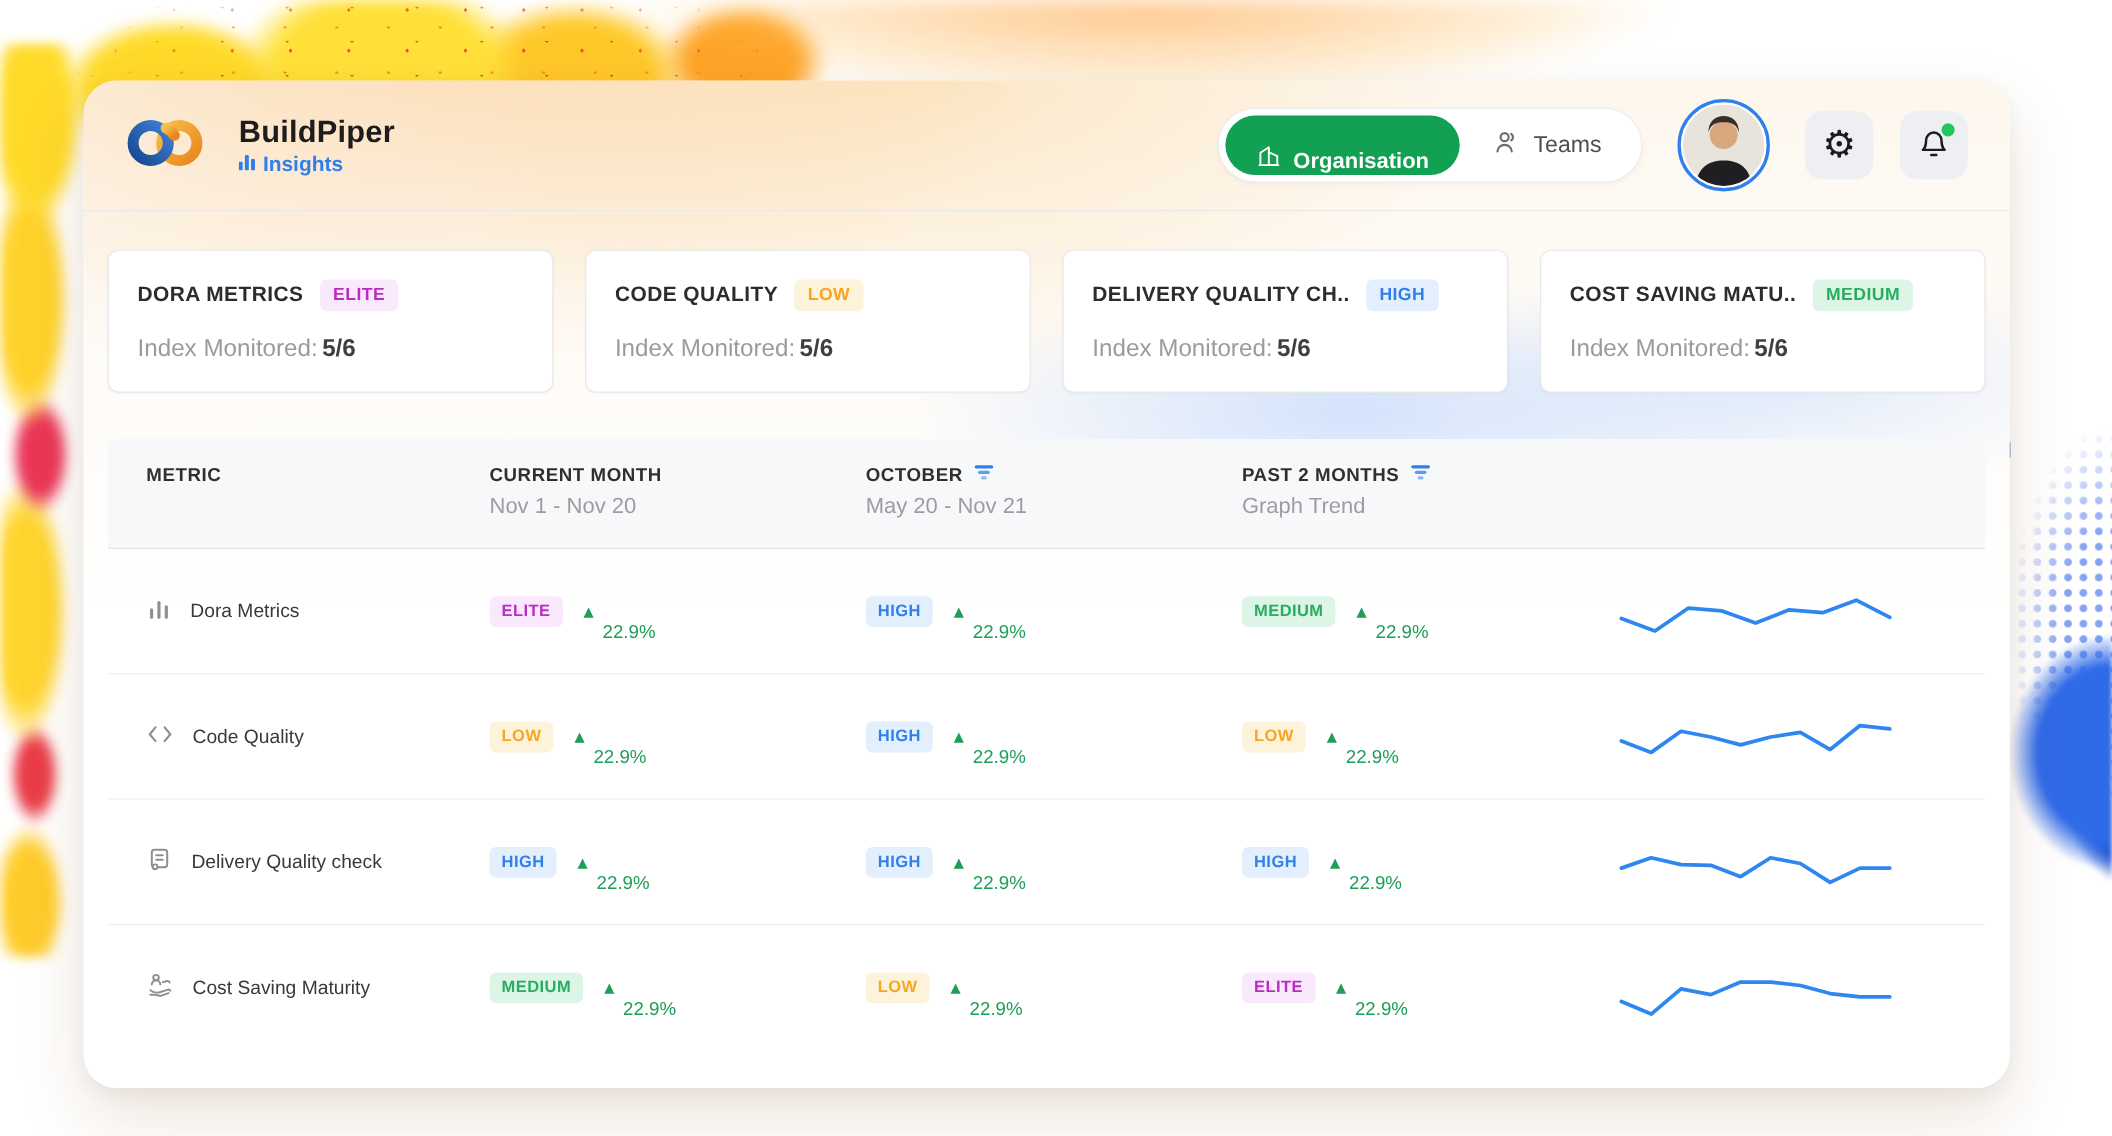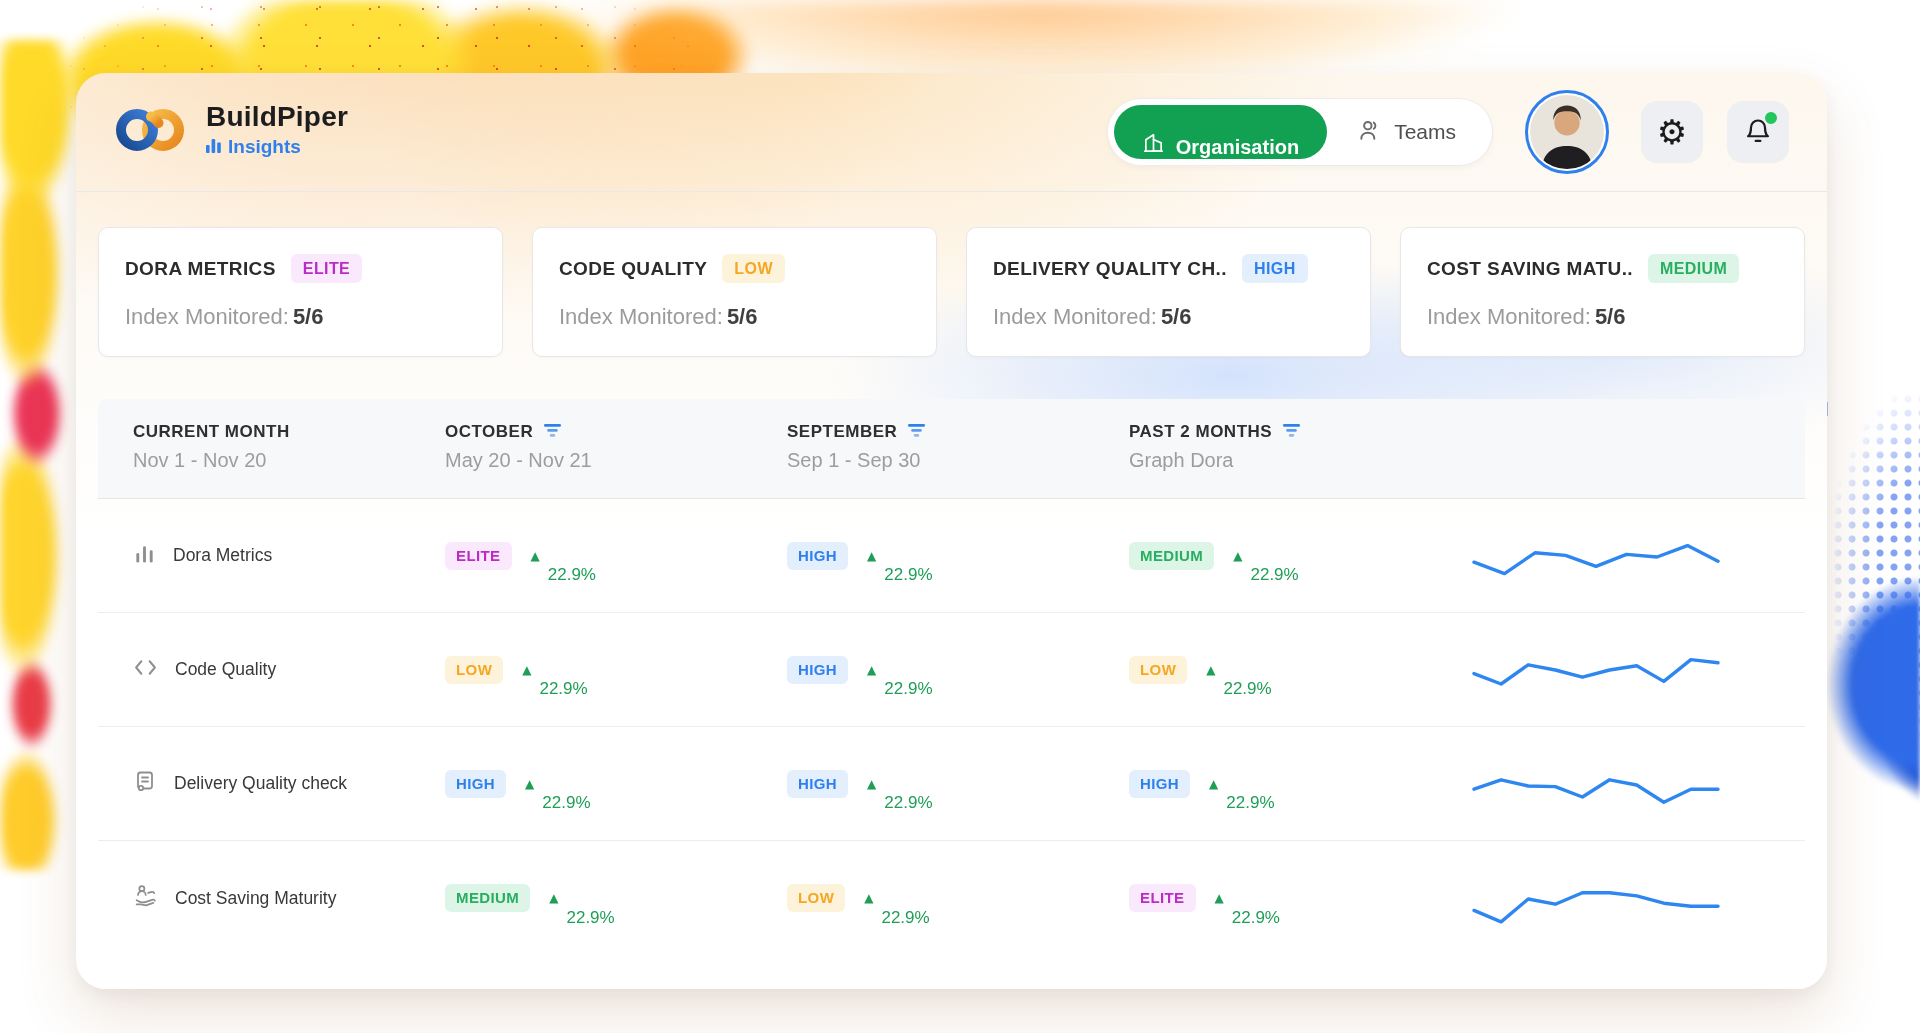--- a/index.html
+++ b/index.html
@@ -56,21 +56,21 @@
       radial-gradient(980px 560px at 16% -8%, rgba(248,168,70,.34), rgba(248,168,70,0) 62%),
       radial-gradient(760px 430px at 44% -2%, rgba(252,214,156,.5), rgba(252,214,156,0) 66%),
       radial-gradient(560px 170px at 66% 33%, rgba(176,205,255,.55), rgba(176,205,255,0) 72%),
       radial-gradient(420px 150px at 88% 30%, rgba(190,214,255,.45), rgba(190,214,255,0) 72%),
       linear-gradient(180deg, #fdf7ee 0%, #ffffff 52%);
     box-shadow:0 28px 60px rgba(150,95,45,.16), 0 6px 18px rgba(0,0,0,.05); }
 
   
   .topbar { height:118px; display:flex; align-items:center; justify-content:space-between;
     padding:0 38px 0 34px; }
-  .brand { display:flex; align-items:flex-start; gap:14px; }
+  .brand { display:flex; align-items:center; gap:25px; }
   .brand-name { font-size:28px; font-weight:700; color:#1d1d1f; letter-spacing:.2px; }
   .brand-sub { display:flex; align-items:center; gap:6px; margin-top:3px; }
   .brand-sub span { font-size:19px; font-weight:700; color:#2f80ed; }
   .top-right { display:flex; align-items:center; gap:32px; }
   .toggle { display:flex; align-items:center; background:#fff; border:1px solid #ececec;
     border-radius:34px; padding:6px; height:68px; box-shadow:0 2px 6px rgba(0,0,0,.04); }
   .toggle-org { display:flex; align-items:flex-end; gap:11px; height:54px; padding:0 28px;
     background:#12a053; color:#fff; border:none; border-radius:27px; font-size:20px;
     font-weight:600; cursor:pointer; font-family:inherit; }
   .toggle-teams { display:flex; align-items:center; gap:11px; height:54px; padding:0 30px;
@@ -248,56 +248,50 @@
             <span class="badge" style="background: rgb(221, 245, 230); color: rgb(39, 174, 96);">MEDIUM</span>
           </div>
           <div class="sum-index"><span>Index Monitored:</span><b>5/6</b></div>
         </div>
       </section>
 
     <section class="mtable">
       <div class="thead" id="thead">
           <div class="th">
             <div class="th-label-row">
+              <span class="th-label">METRIC</span>
+            </div>
+          </div>
+          <div class="th">
+            <div class="th-label-row">
               <span class="th-label">CURRENT MONTH</span>
             </div>
             <div class="th-sub">Nov 1 - Nov 20</div>
           </div>
           <div class="th">
             <div class="th-label-row">
               <span class="th-label">OCTOBER</span>
               <span class="th-filter"><svg width="19" height="15" viewBox="0 0 19 15">
                   <rect x="1" y="1" width="17" height="2.8" rx="1.4" fill="#2f80ed"></rect>
                   <rect x="4.2" y="6" width="10.6" height="2.8" rx="1.4" fill="#5b9bf0"></rect>
                   <rect x="6.8" y="11" width="5.4" height="2.8" rx="1.4" fill="#8cb8f5"></rect>
                 </svg></span>
             </div>
             <div class="th-sub">May 20 - Nov 21</div>
           </div>
           <div class="th">
             <div class="th-label-row">
-              <span class="th-label">SEPTEMBER</span>
-              <span class="th-filter"><svg width="19" height="15" viewBox="0 0 19 15">
-                  <rect x="1" y="1" width="17" height="2.8" rx="1.4" fill="#2f80ed"></rect>
-                  <rect x="4.2" y="6" width="10.6" height="2.8" rx="1.4" fill="#5b9bf0"></rect>
-                  <rect x="6.8" y="11" width="5.4" height="2.8" rx="1.4" fill="#8cb8f5"></rect>
-                </svg></span>
-            </div>
-            <div class="th-sub">Sep 1 - Sep 30</div>
-          </div>
-          <div class="th">
-            <div class="th-label-row">
               <span class="th-label">PAST 2 MONTHS</span>
               <span class="th-filter"><svg width="19" height="15" viewBox="0 0 19 15">
                   <rect x="1" y="1" width="17" height="2.8" rx="1.4" fill="#2f80ed"></rect>
                   <rect x="4.2" y="6" width="10.6" height="2.8" rx="1.4" fill="#5b9bf0"></rect>
                   <rect x="6.8" y="11" width="5.4" height="2.8" rx="1.4" fill="#8cb8f5"></rect>
                 </svg></span>
             </div>
-            <div class="th-sub">Graph Dora</div>
+            <div class="th-sub">Graph Trend</div>
           </div>
         </div>
       <div id="tbody">
           <div class="trow">
             <div class="metric-cell">
               <span><svg width="23" height="23" viewBox="0 0 24 24" stroke="#8f8f92" stroke-width="3" stroke-linecap="round">
                   <line x1="5" y1="20" x2="5" y2="13"></line>
                   <line x1="12" y1="20" x2="12" y2="6"></line>
                   <line x1="19" y1="20" x2="19" y2="10"></line>
                 </svg></span>

